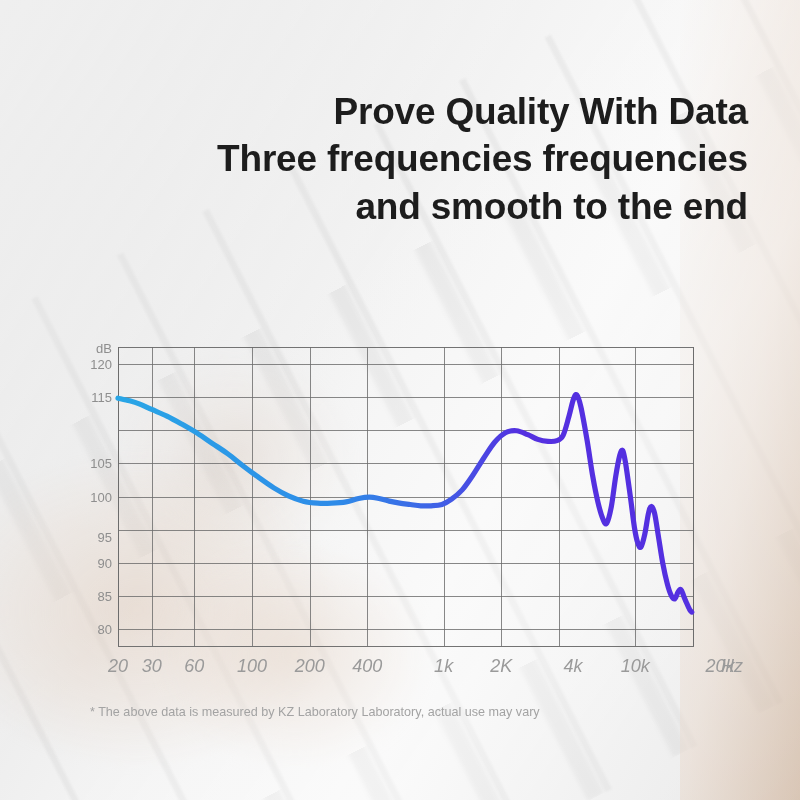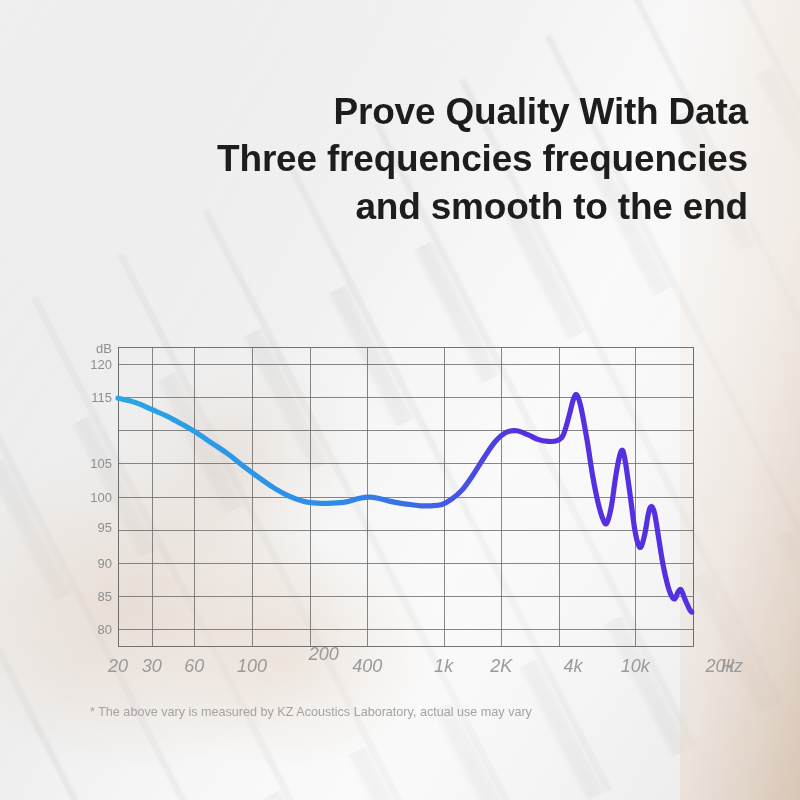--- a/index.html
+++ b/index.html
@@ -233,38 +233,38 @@
           </linearGradient>
         </defs>
         <path d="M 118.00 68.16 C 119.94 68.61, 125.99 69.82, 129.63 70.82 C 133.27 71.82, 136.15 72.70, 139.84 74.14 C 143.53 75.58, 147.24 77.46, 151.75 79.46 C 156.27 81.45, 161.93 83.67, 166.93 86.10 C 171.92 88.54, 176.62 91.20, 181.72 94.08 C 186.82 96.95, 192.46 100.17, 197.54 103.38 C 202.61 106.59, 207.10 109.91, 212.18 113.34 C 217.26 116.78, 222.85 120.21, 228.02 123.98 C 233.19 127.74, 238.14 132.06, 243.20 135.94 C 248.26 139.81, 253.27 143.58, 258.38 147.23 C 263.48 150.89, 268.80 154.76, 273.81 157.86 C 278.82 160.96, 283.55 163.62, 288.45 165.84 C 293.34 168.05, 298.32 169.93, 303.18 171.15 C 308.04 172.37, 312.88 172.81, 317.60 173.14 C 322.32 173.48, 326.75 173.37, 331.51 173.14 C 336.26 172.92, 341.63 172.59, 346.15 171.82 C 350.66 171.04, 354.72 169.27, 358.59 168.49 C 362.47 167.72, 366.02 167.16, 369.42 167.16 C 372.82 167.16, 375.70 167.83, 379.00 168.49 C 382.30 169.16, 385.75 170.38, 389.20 171.15 C 392.66 171.93, 396.20 172.59, 399.72 173.14 C 403.23 173.70, 406.79 174.03, 410.30 174.47 C 413.81 174.92, 417.33 175.58, 420.79 175.80 C 424.26 176.02, 427.55 176.02, 431.08 175.80 C 434.61 175.58, 438.54 175.58, 441.95 174.47 C 445.37 173.37, 448.19 171.59, 451.57 169.16 C 454.95 166.72, 458.67 163.84, 462.21 159.86 C 465.75 155.87, 469.23 150.55, 472.82 145.24 C 476.42 139.92, 480.12 133.50, 483.79 127.96 C 487.46 122.43, 491.24 116.22, 494.84 112.02 C 498.44 107.81, 501.78 104.60, 505.39 102.71 C 509.01 100.83, 512.77 100.39, 516.51 100.72 C 520.25 101.05, 524.29 103.27, 527.84 104.71 C 531.39 106.15, 534.47 108.25, 537.81 109.36 C 541.16 110.47, 544.73 111.13, 547.92 111.35 C 551.10 111.57, 554.39 111.68, 556.92 110.69 C 559.45 109.69, 561.11 109.36, 563.09 105.37 C 565.08 101.38, 567.13 92.75, 568.83 86.77 C 570.54 80.79, 572.01 73.15, 573.34 69.49 C 574.66 65.84, 575.51 63.62, 576.77 64.84 C 578.02 66.06, 579.16 69.27, 580.87 76.80 C 582.58 84.33, 585.05 98.39, 587.04 110.02 C 589.02 121.65, 590.93 136.05, 592.78 146.57 C 594.63 157.09, 596.42 165.95, 598.15 173.14 C 599.89 180.34, 601.76 186.43, 603.20 189.76 C 604.64 193.08, 605.43 195.29, 606.79 193.08 C 608.15 190.86, 609.87 184.22, 611.36 176.47 C 612.84 168.71, 614.28 155.09, 615.68 146.57 C 617.09 138.04, 618.61 129.62, 619.79 125.30 C 620.97 120.99, 621.78 119.32, 622.75 120.65 C 623.72 121.98, 624.37 125.86, 625.60 133.28 C 626.84 140.70, 628.67 154.43, 630.15 165.17 C 631.63 175.91, 633.20 189.76, 634.47 197.73 C 635.73 205.70, 636.68 209.80, 637.76 213.01 C 638.84 216.22, 639.77 218.44, 640.93 217.00 C 642.10 215.56, 643.50 209.91, 644.74 204.37 C 645.98 198.84, 647.30 188.43, 648.37 183.78 C 649.44 179.12, 650.14 176.58, 651.17 176.47 C 652.20 176.36, 653.33 178.13, 654.54 183.11 C 655.75 188.09, 657.05 198.06, 658.41 206.37 C 659.77 214.67, 661.22 224.97, 662.71 232.94 C 664.21 240.92, 665.95 248.78, 667.37 254.21 C 668.79 259.63, 669.98 263.07, 671.24 265.50 C 672.51 267.94, 673.82 269.38, 674.94 268.82 C 676.07 268.27, 676.99 263.73, 677.99 262.18 C 678.99 260.63, 679.97 258.86, 680.93 259.52 C 681.89 260.19, 682.84 263.95, 683.77 266.17 C 684.70 268.38, 685.54 270.60, 686.51 272.81 C 687.48 275.03, 688.73 277.91, 689.60 279.46 C 690.47 281.01, 691.39 281.67, 691.74 282.11" fill="none" stroke="url(#curveGrad)" stroke-width="5.2" stroke-linecap="round" stroke-linejoin="round"></path>
       </svg>
     <div id="ylabels">
         <div class="ylabel" style="top: 18px;">dB</div>
         <div class="ylabel" style="top: 33.6111px;">120</div>
         <div class="ylabel" style="top: 66.8333px;">115</div>
         <div class="ylabel" style="top: 133.278px;">105</div>
         <div class="ylabel" style="top: 166.5px;">100</div>
-        <div class="ylabel" style="top: 197px;">95</div>
+        <div class="ylabel" style="top: 207px;">95</div>
         <div class="ylabel" style="top: 232.944px;">90</div>
         <div class="ylabel" style="top: 266.167px;">85</div>
         <div class="ylabel" style="top: 299.389px;">80</div>
       </div>
     <div id="xlabels">
         <div class="xlabel" style="left: 118px; top: 326px;">20</div>
         <div class="xlabel" style="left: 151.751px; top: 326px;">30</div>
         <div class="xlabel" style="left: 194.272px; top: 326px;">60</div>
         <div class="xlabel" style="left: 251.969px; top: 326px;">100</div>
-        <div class="xlabel" style="left: 309.667px; top: 314px; margin-left: 14px;">200</div>
+        <div class="xlabel" style="left: 309.667px; top: 326px;">200</div>
         <div class="xlabel" style="left: 367.364px; top: 326px;">400</div>
         <div class="xlabel" style="left: 443.636px; top: 326px;">1k</div>
         <div class="xlabel" style="left: 501.333px; top: 326px;">2K</div>
         <div class="xlabel" style="left: 573px; top: 326px;">4k</div>
         <div class="xlabel" style="left: 635.303px; top: 326px;">10k</div>
         <div class="xlabel" style="left: 693px; top: 326px; margin-left: 27px;">20k</div>
         <div class="xlabel" style="left: 732px; top: 326px;">Hz</div>
       </div>
   </div>
 
   <div class="footnote">
-    <span>* The above vary is measured by KZ Acoustics Laboratory, actual use may vary</span>
+    <span>* The above data is measured by KZ Laboratory Laboratory, actual use may vary</span>
   </div>
 
 </div>
 
 </body></html>

